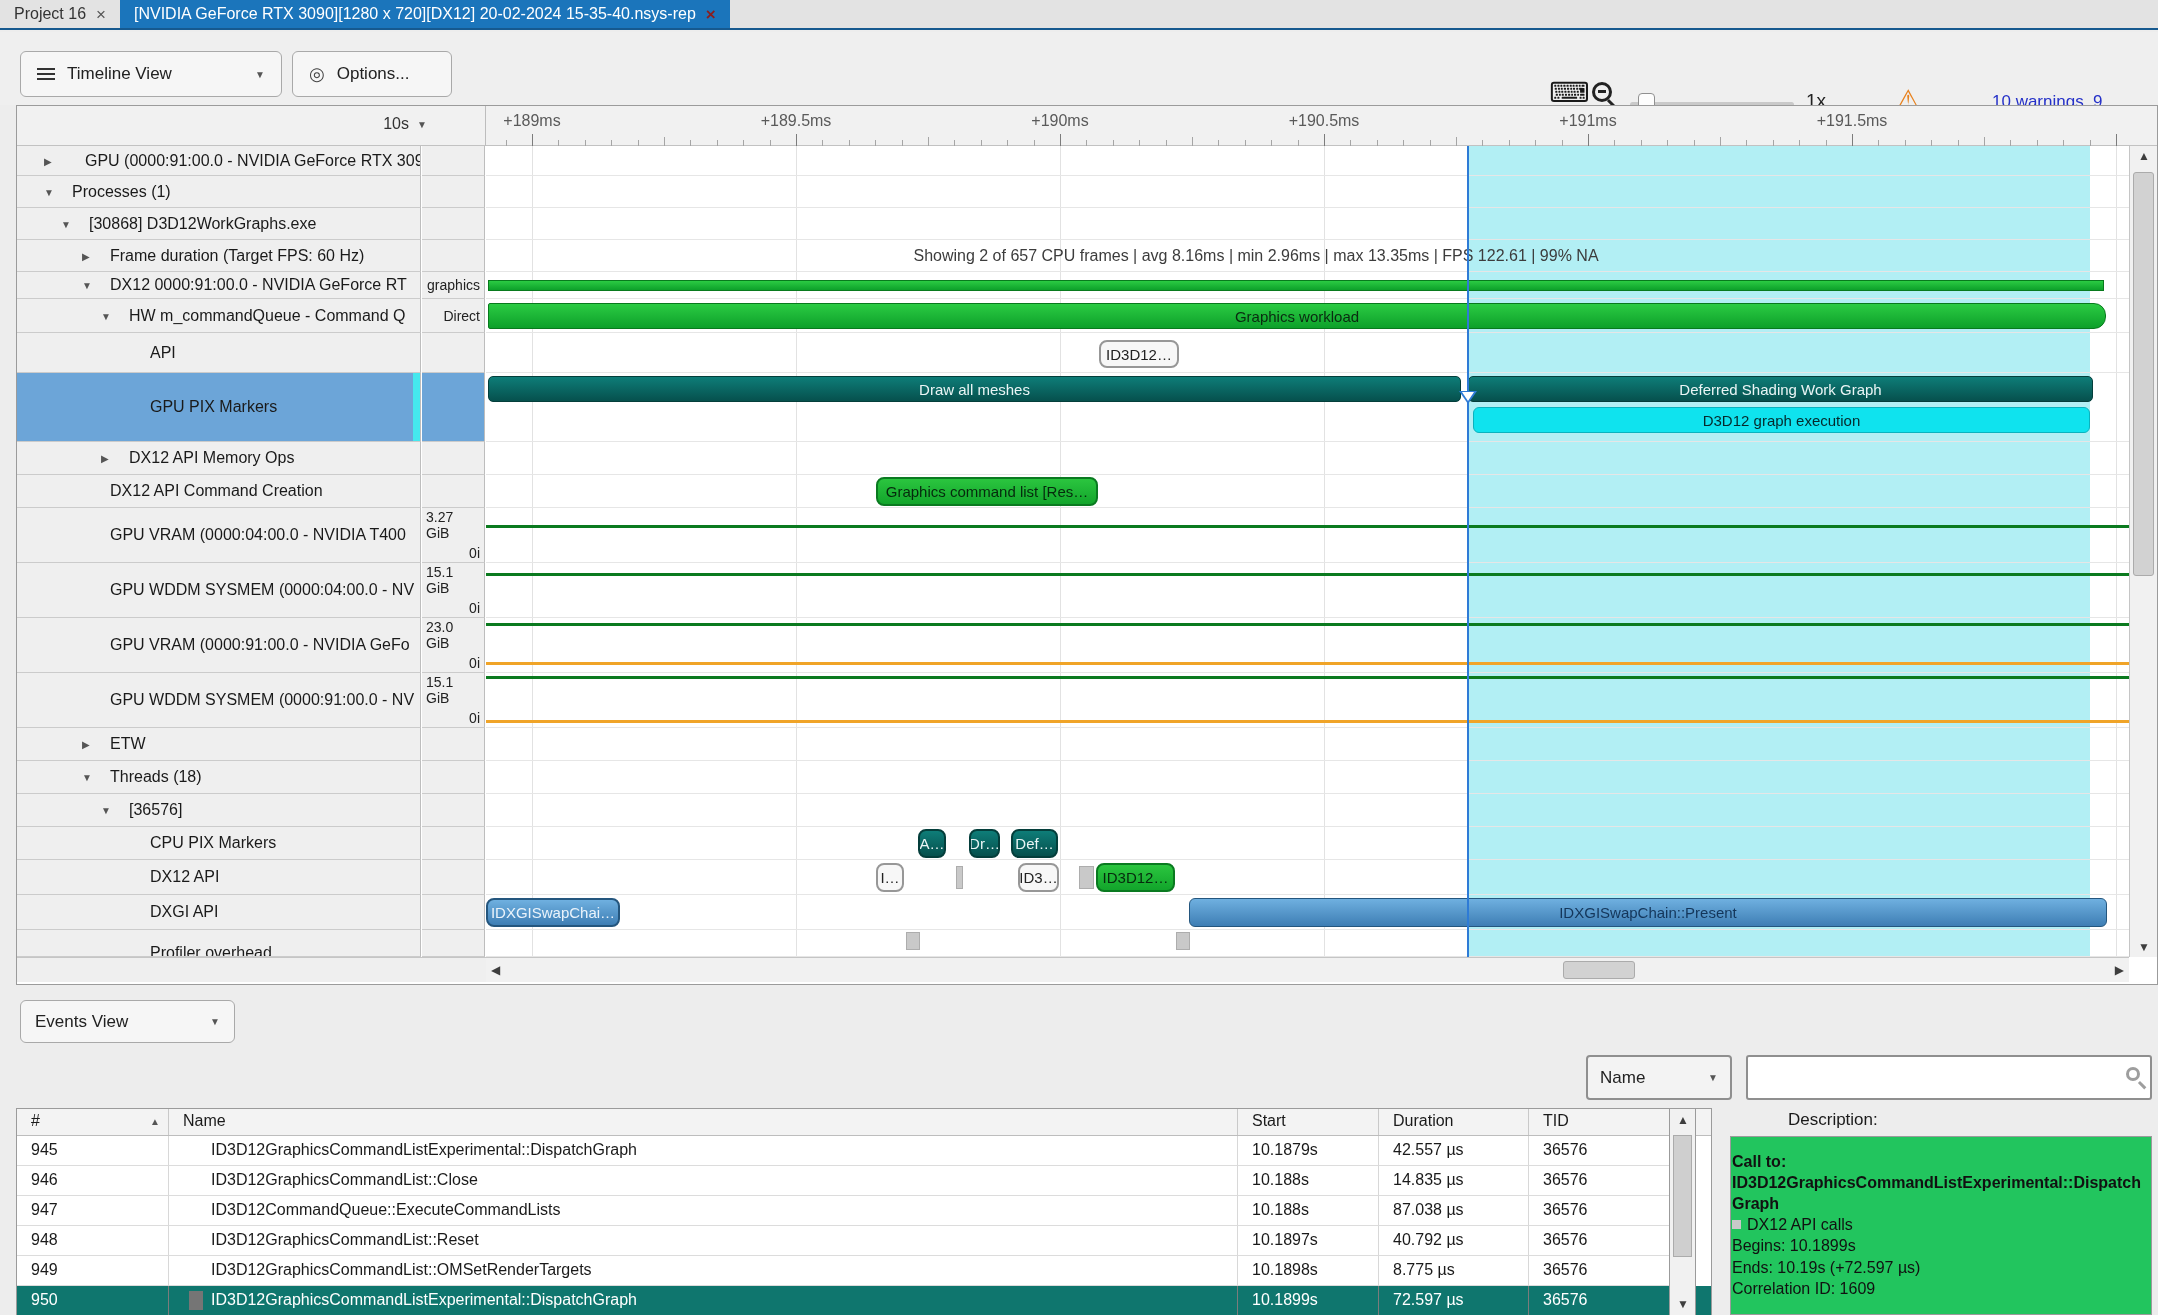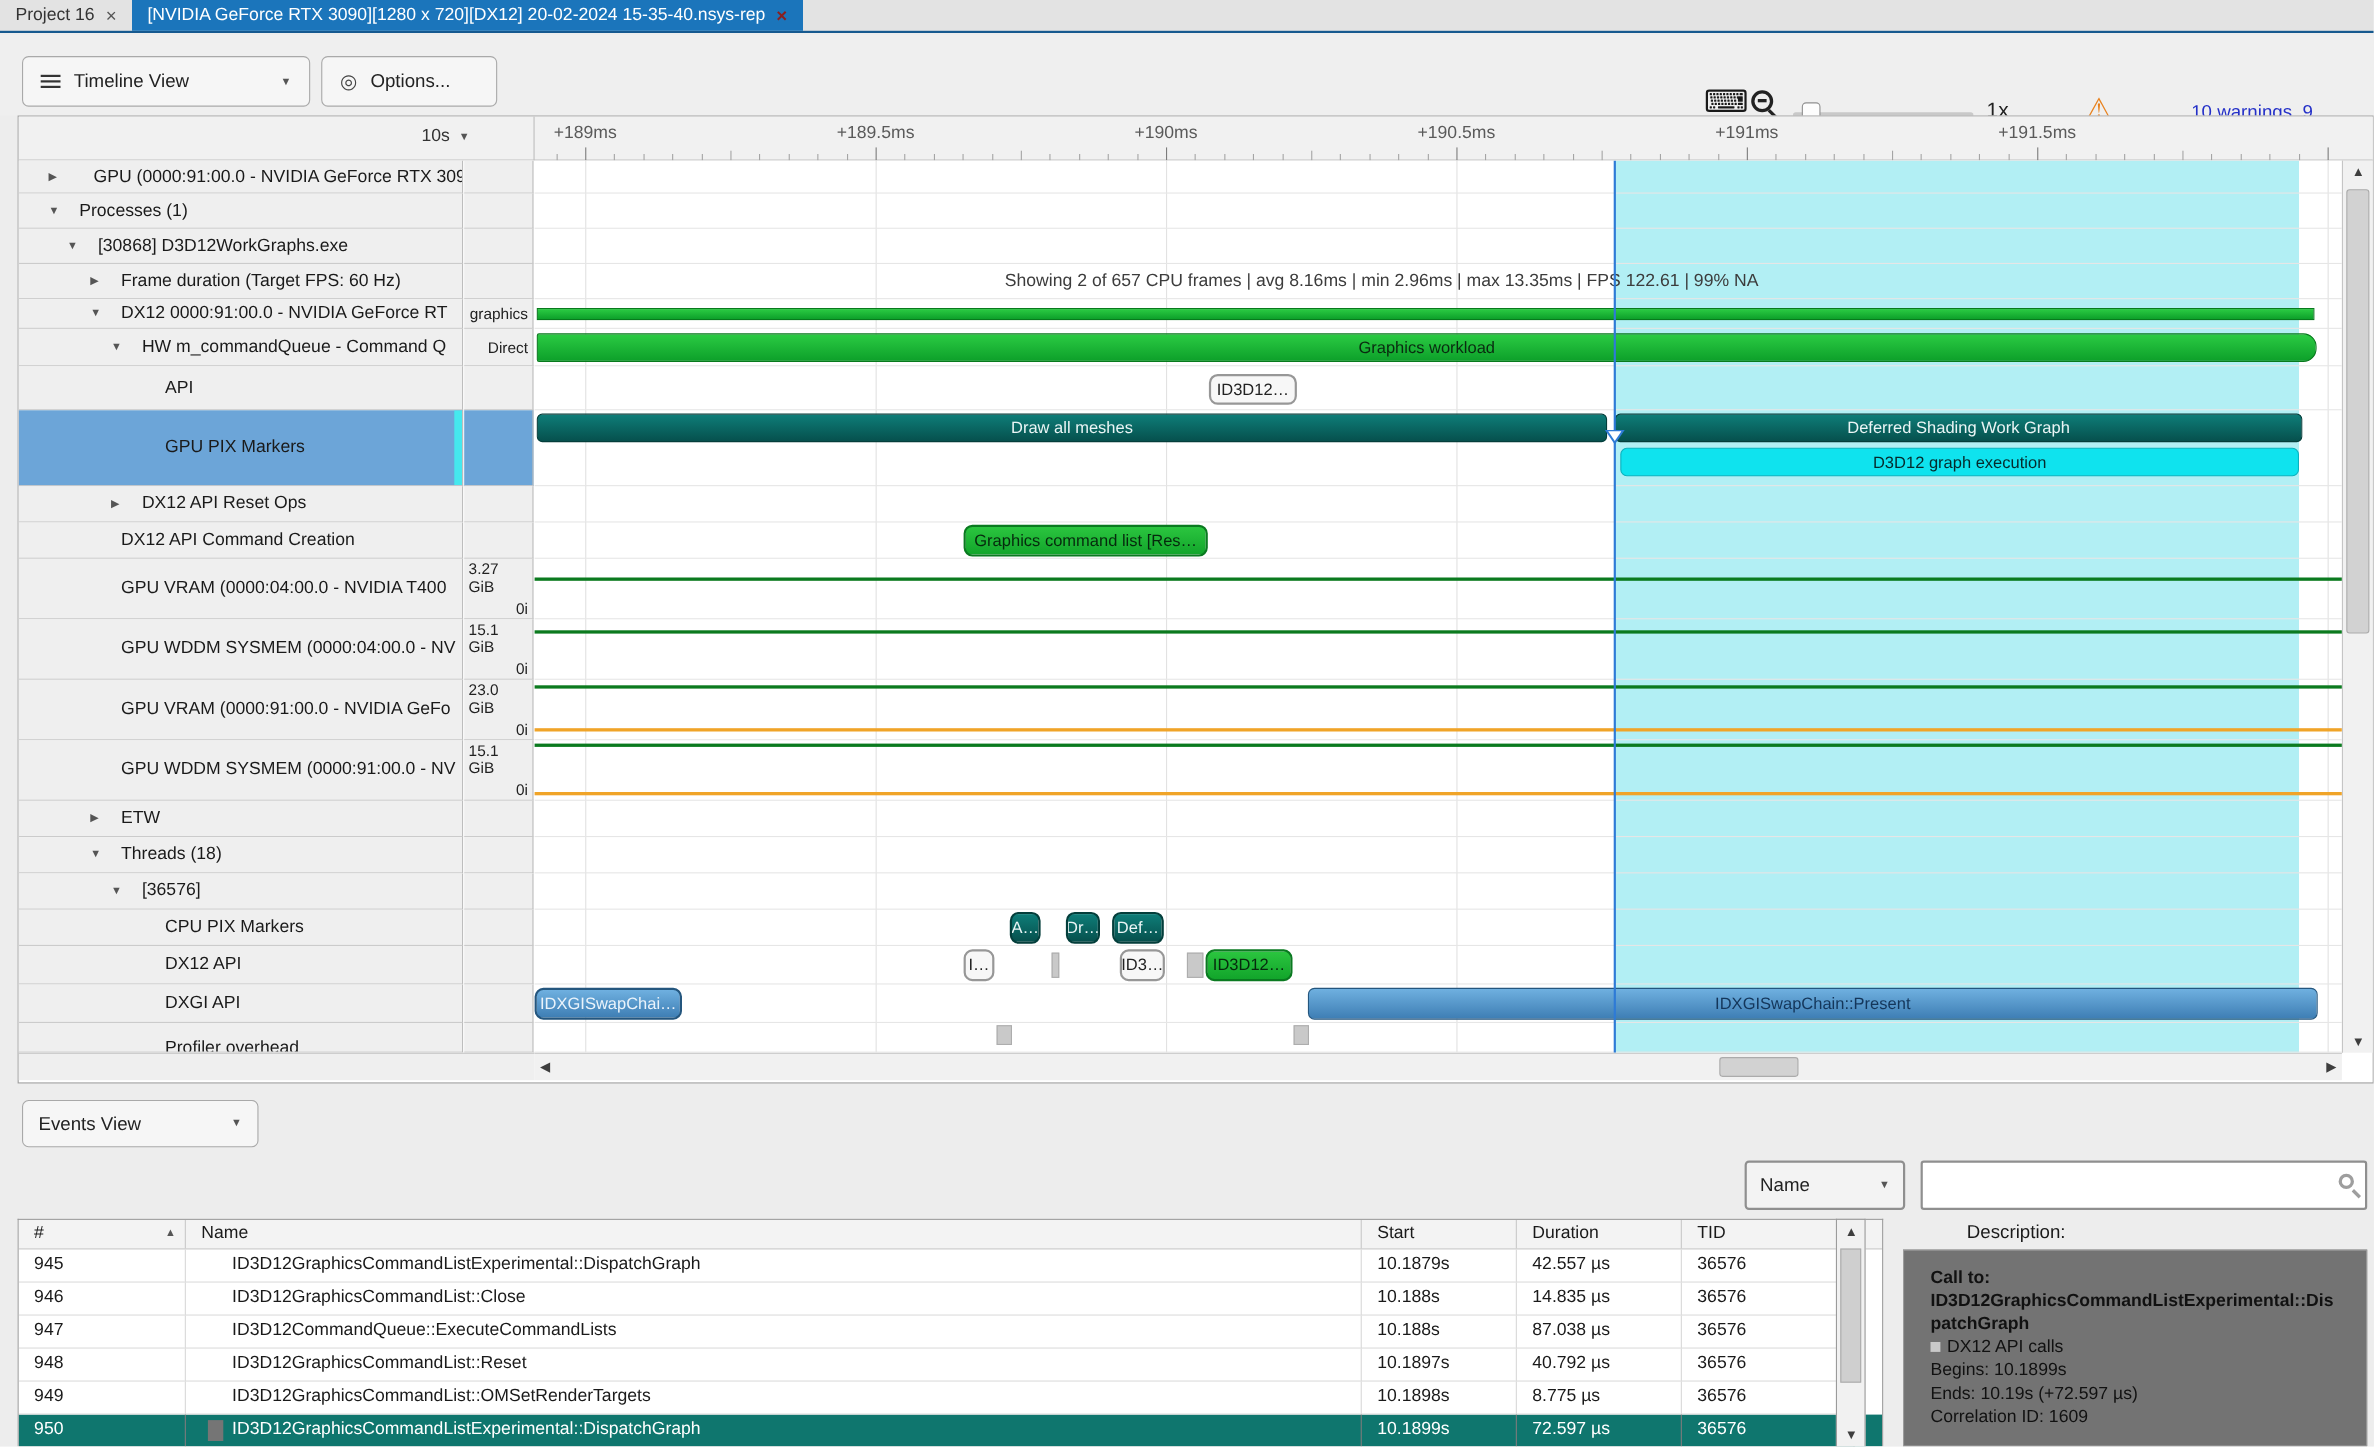--- a/index.html
+++ b/index.html
@@ -100,21 +100,21 @@
   .erow { display:flex; height:30px; background:#FFF; }
   .erow .c { font-size:16px; color:#1A1A1A; padding:5px 0 0 14px; border-right:1px solid #D8D8D8; border-bottom:1px solid #DCDCDC; white-space:nowrap; overflow:hidden; }
   .erow .c.name { padding-left:42px; position:relative; }
   .erow.selected { background:#0f766e; }
   .erow.selected .c { color:#FFF; border-right-color:#7C7C7C; border-bottom-color:#7C7C7C; }
   .erow.selected .c.name::before { content:""; position:absolute; left:20px; top:5px; width:14px; height:19px; background:#757575; }
   .escroll { position:absolute; left:1669px; top:1108px; width:27px; height:207px; background:#F1F1F1; border:1px solid #9B9B9B; border-bottom:none; }
   .escroll .thumb { position:absolute; left:3px; top:26px; width:19px; height:122px; background:#CFCFCF; border:1px solid #ABABAB; }
 
   .desc-title { position:absolute; left:1768px; top:1110px; font-size:17px; color:#1A1A1A;margin-left:20px; }
-  .desc-box { position:absolute; left:1730px; top:1136px; width:422px; height:179px; background:#737373; border:1px solid #9B9B9B; padding:14px 24px; font-size:16px; color:#111; line-height:1.32; }
+  .desc-box { position:absolute; left:1730px; top:1136px; width:422px; height:179px; background:#22c55e; border:1px solid #9B9B9B; padding:14px 1px; font-size:16px; color:#111; line-height:1.32; }
   .desc-box .bold { font-weight:bold; }
   .desc-name { font-weight:bold; word-break:break-all; }
   .bullet-row { display:flex; align-items:center; gap:6px; }
   .bullet-sq { width:9px; height:9px; background:#C9C9C9; display:inline-block; }
 </style>
 </head>
 <body>
 
 <div class="app">
 
@@ -309,21 +309,21 @@
           <div class="label-cell one"></div>
           <div class="track-cell">
             <div class="bar b-teal" style="left: 2px; width: 973px; top: 3px; height: 26px;">Draw all meshes</div>
             <div class="bar b-teal" style="left: 982px; width: 625px; top: 3px; height: 26px;">Deferred Shading Work Graph</div>
             <div class="bar b-cyan" style="left: 987px; width: 617px; top: 34px; height: 26px;">D3D12 graph execution</div>
           </div>
         </div>
         <div class="trow" style="height: 33px;">
           <div class="tree-cell">
             <span class="expander" style="left: 84px;">▶</span>
-            <span class="tree-label" style="left: 112px;">DX12 API Reset Ops</span>
+            <span class="tree-label" style="left: 112px;">DX12 API Memory Ops</span>
           </div>
           <div class="label-cell one"></div>
           <div class="track-cell"></div>
         </div>
         <div class="trow" style="height: 33px;">
           <div class="tree-cell">
             <span class="tree-label" style="left: 93px;">DX12 API Command Creation</span>
           </div>
           <div class="label-cell one"></div>
           <div class="track-cell">

